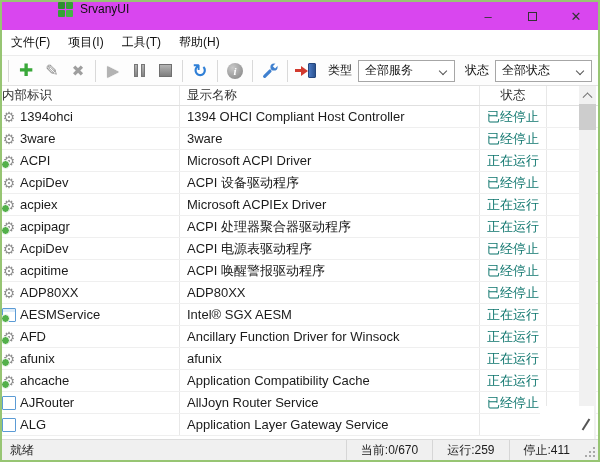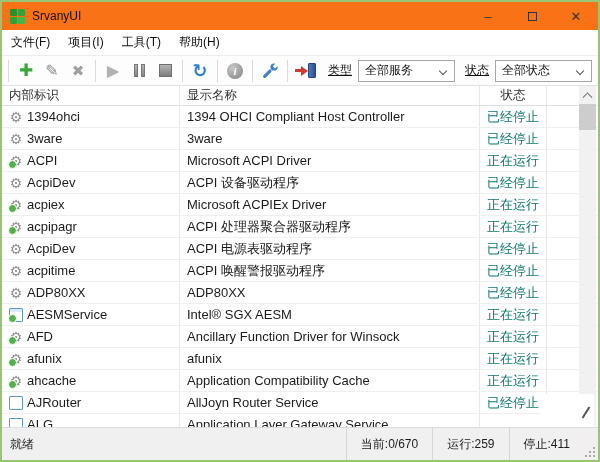--- a/index.html
+++ b/index.html
@@ -1,21 +1,21 @@
 <!DOCTYPE html>
 <html><head>
 <meta charset="utf-8">
 <style>
   * { margin:0; padding:0; box-sizing:border-box; }
   html,body { width:600px; height:462px; overflow:hidden; }
   body { font-family:"Liberation Sans","DejaVu Sans",sans-serif; font-size:13px; color:#1b1b1b; background:#fff; }
   .window { width:600px; height:462px; border:2px solid #97c573; background:#fff; position:relative; display:flex; flex-direction:column; }
 
   
-  .titlebar { height:28px; display:flex; align-items:center; background:#f97316; flex:0 0 auto; }
+  .titlebar { height:28px; display:flex; background:#d946ef; flex:0 0 auto;padding-left:48px; }
   .app-icon { width:15px; height:15px; margin:0 7px 0 8px; display:grid; grid-template-columns:7px 7px; grid-template-rows:7px 7px; gap:1px; }
   .app-icon i { background:#35a235; border-radius:1px; }
   .app-icon i:nth-child(1){ background:#2e8f2e; }
   .app-icon i:nth-child(4){ background:#45b545; }
   .title-text { font-size:12px; color:#111; }
   .win-btns { margin-left:auto; display:flex; height:100%; }
   .win-btn { width:44px; height:100%; display:flex; align-items:center; justify-content:center; font-size:13px; color:#333; cursor:default; }
   .maxi-glyph { width:9px; height:9px; border:1px solid #333; display:inline-block; }
 
   
@@ -32,29 +32,29 @@
   .g-play { color:#b3b3b3; font-size:15px; line-height:1; text-shadow:0 0 1px #8c8c8c; }
   .g-pause { display:flex; gap:3px; }
   .g-pause i { width:4px; height:13px; background:linear-gradient(#b5b5b5,#848484); border:1px solid #777; }
   .g-stop { width:13px; height:13px; background:linear-gradient(#b5b5b5,#7e7e7e); border:1px solid #6f6f6f; }
   .g-refresh { color:#2f7fd6; font-size:18px; font-weight:bold; line-height:1; }
   .g-info { width:16px; height:16px; border-radius:50%; background:radial-gradient(circle at 35% 30%,#c9c9c9,#808080); color:#fff; font-family:"Liberation Serif",serif; font-style:italic; font-weight:bold; font-size:11px; display:flex; align-items:center; justify-content:center; }
   .g-exit { display:flex; align-items:center; }
   .g-exit .arr { width:0; height:0; border-left:7px solid #d23b2f; border-top:5px solid transparent; border-bottom:5px solid transparent; margin-right:-1px; }
   .g-exit .bar { width:6px; height:3px; background:#d23b2f; order:-1; }
   .g-exit .door { width:8px; height:15px; background:linear-gradient(90deg,#4a79c4,#2c5390); border:1px solid #25477e; border-radius:1px; margin-left:1px; }
-  .tb-label { font-size:12px; color:#111; margin:0 6px 0 10px; flex:0 0 auto;text-decoration:underline; }
+  .tb-label { font-size:12px; color:#111; margin:0 6px 0 10px; flex:0 0 auto; }
   .combo { width:97px; height:22px; border:1px solid #a6a6a6; background:#fff; display:flex; align-items:center; padding:5px 6px; position:relative; font-size:12px; color:#111; flex:0 0 auto; }
   .combo .chev { position:absolute; right:8px; top:7px; width:6px; height:6px; border-right:1px solid #555; border-bottom:1px solid #555; transform:rotate(45deg); }
 
   
   .table-wrap { position:relative; flex:1 1 auto; overflow:hidden; background:#fff; }
   .thead { display:flex; height:20px; border-bottom:1px solid #e0e0e0; font-size:12.5px; color:#333; }
   .th, .td { border-right:1px solid #e8e8e8; display:flex; align-items:center; overflow:hidden; white-space:nowrap; }
-  .c1 { width:178px; padding-left:7px; flex:0 0 auto; }
+  .c1 { width:178px; padding-left:0; flex:0 0 auto; }
   .c2 { width:300px; padding-left:7px; flex:0 0 auto; }
   .c3 { width:67px; justify-content:center; flex:0 0 auto; }
   .c4 { width:32px; border-right:none; flex:0 0 auto; }
   .trow { display:flex; height:22px; border-bottom:1px solid #efefef; }
   .td.c3 { color:#0f766e; }
   .svc-icon { width:14px; height:14px; margin-right:4px; position:relative; flex:0 0 auto; display:inline-flex; align-items:center; justify-content:center; }
   .icn-gear-stopped::before, .icn-gear-running::before { content:"\2699"; font-size:14px; line-height:14px; color:#8f8f8f; }
   .icn-gear-running::after, .icn-app-running::after { content:""; position:absolute; left:-1px; bottom:-1px; width:7px; height:7px; border-radius:50%; background:#53b04a; border:1px solid #fff; }
   .icn-app-running::before, .icn-window::before { content:""; width:12px; height:12px; border:1px solid #5b9bd5; background:#fff; border-radius:1px; }
   .icn-app-running::before { background:linear-gradient(#dcebf9 3px,#fff 3px); }
@@ -63,21 +63,21 @@
   .vscroll { position:absolute; top:0; right:2px; width:17px; height:100%; background:#f1f1f1; }
   .vs-up { height:17px; display:flex; align-items:center; justify-content:center; }
   .vs-up i { width:7px; height:7px; border-top:1px solid #6e6e6e; border-left:1px solid #6e6e6e; transform:rotate(45deg) translate(2px,2px); }
   .vs-thumb { position:absolute; top:18px; left:0; width:17px; height:26px; background:#cdcdcd; }
 
   
   .overlay-box { position:absolute; right:4px; bottom:0; width:54px; height:33px; background:#fff; z-index:5; }
   .cursor-mark { position:absolute; right:7px; bottom:8px; width:2px; height:13px; background:#555; transform:rotate(32deg); }
 
   
-  .statusbar { height:33px; flex:0 0 auto; background:#f0f0f0; border-top:1px solid #dcdcdc; display:flex; align-items:center; font-size:12px; color:#1c1c1c; }
+  .statusbar { height:21px; flex:0 0 auto; background:#f0f0f0; border-top:1px solid #dcdcdc; display:flex; align-items:center; font-size:12px; color:#1c1c1c; }
   .sb-ready { padding-left:8px; }
   .sb-right { margin-left:auto; display:flex; align-items:center; height:100%; }
   .sb-cell { padding:0 14px; display:flex; align-items:center; height:100%; border-left:1px solid #d6d6d6; }
   .sb-grip { width:14px; height:100%; position:relative; }
   .sb-grip::before { content:""; position:absolute; right:3px; bottom:3px; width:2px; height:2px; background:#a9a9a9; box-shadow:-4px 0 #a9a9a9, -8px 0 #a9a9a9, 0 -4px #a9a9a9, -4px -4px #a9a9a9, 0 -8px #a9a9a9; }
 </style>
 </head>
 <body>
 
 <div class="window">

